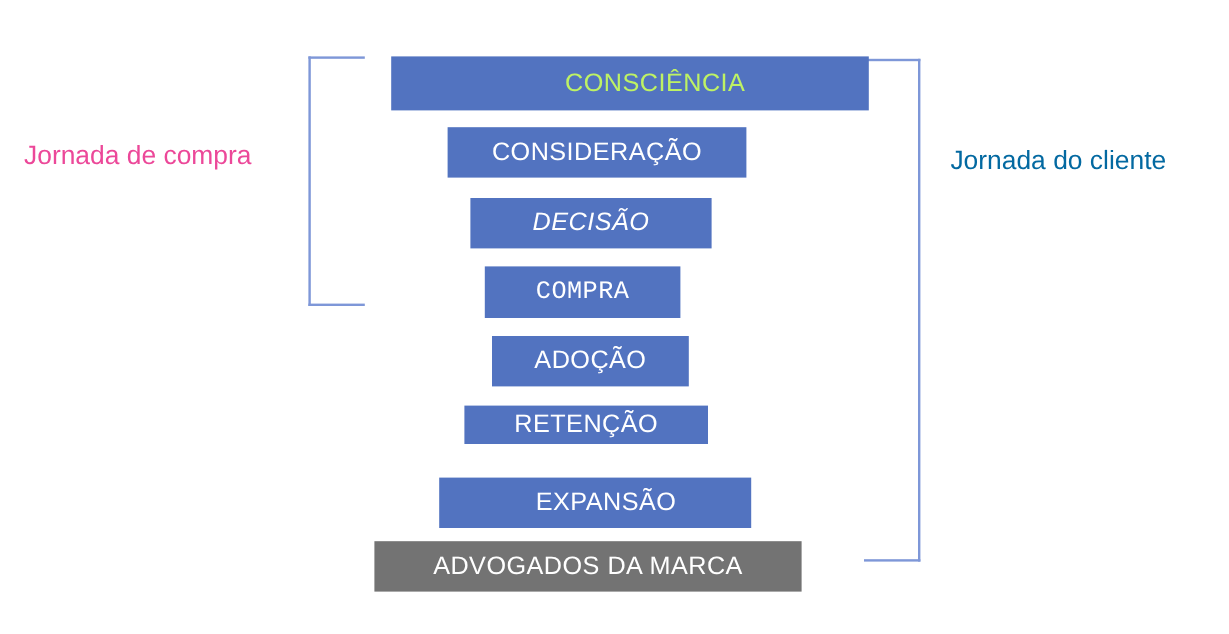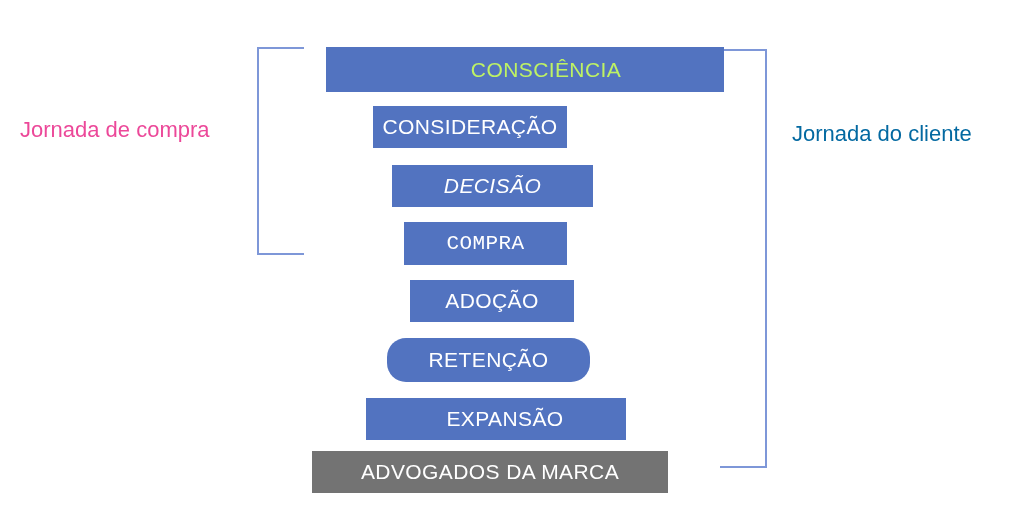--- a/index.html
+++ b/index.html
@@ -20,25 +20,25 @@
     display: flex;
     align-items: center;
     justify-content: center;
     color: #ffffff;
     font-size: 21px;
     letter-spacing: 0.4px;
     white-space: nowrap;
   }
   
   .s0 { left: 326px; top: 47px;  width: 356px; height: 45px; }
-  .s1 { left: 373px; top: 106px; width: 194px; height: 42px; }
+  .s1 { left: 373px; top: 106px; width: 249px; height: 42px; }
   .s2 { left: 392px; top: 165px; width: 201px; height: 42px; font-style: italic; }
   .s3 { left: 404px; top: 222px; width: 163px; height: 43px; font-family: Liberation Mono, monospace; }
   .s4 { left: 410px; top: 280px; width: 164px; height: 42px; }
-  .s5 { left: 387px; top: 338px; width: 203px; height: 44px; border-radius: 19px; }
+  .s5 { left: 387px; top: 338px; width: 203px; height: 32px; }
   .s6 { left: 366px; top: 398px; width: 242px; height: 42px; }
   .s7 { left: 312px; top: 451px; width: 356px; height: 42px; }
 
   .bracket {
     position: absolute;
     box-sizing: border-box;
   }
   .bracket-left {
     left: 257px;
     top: 47px;

